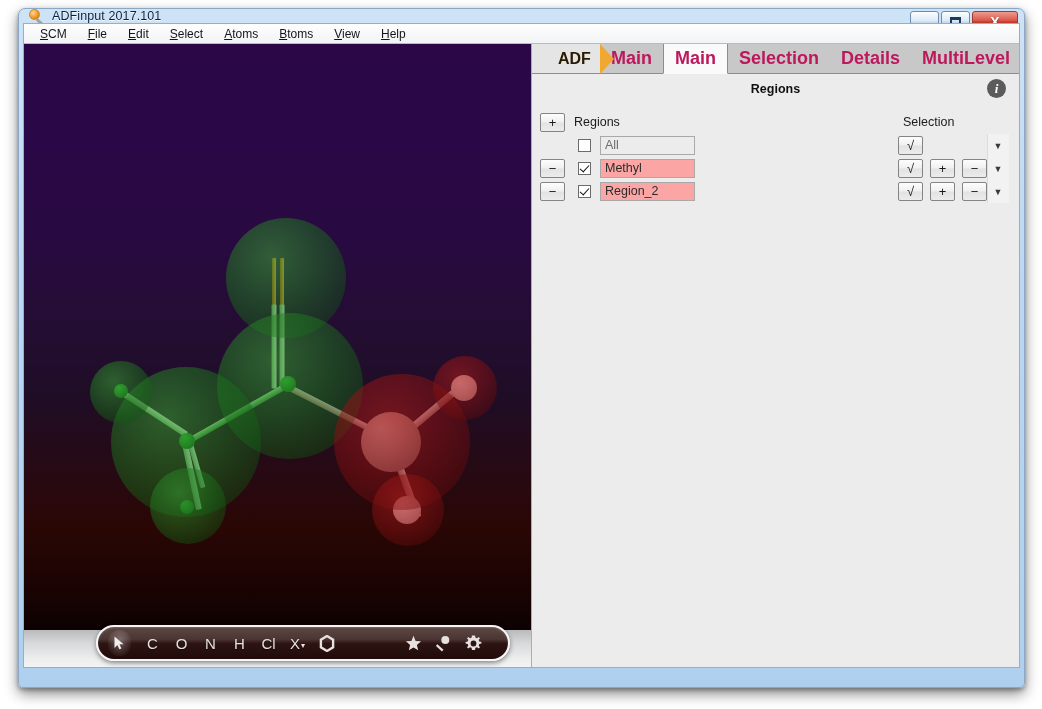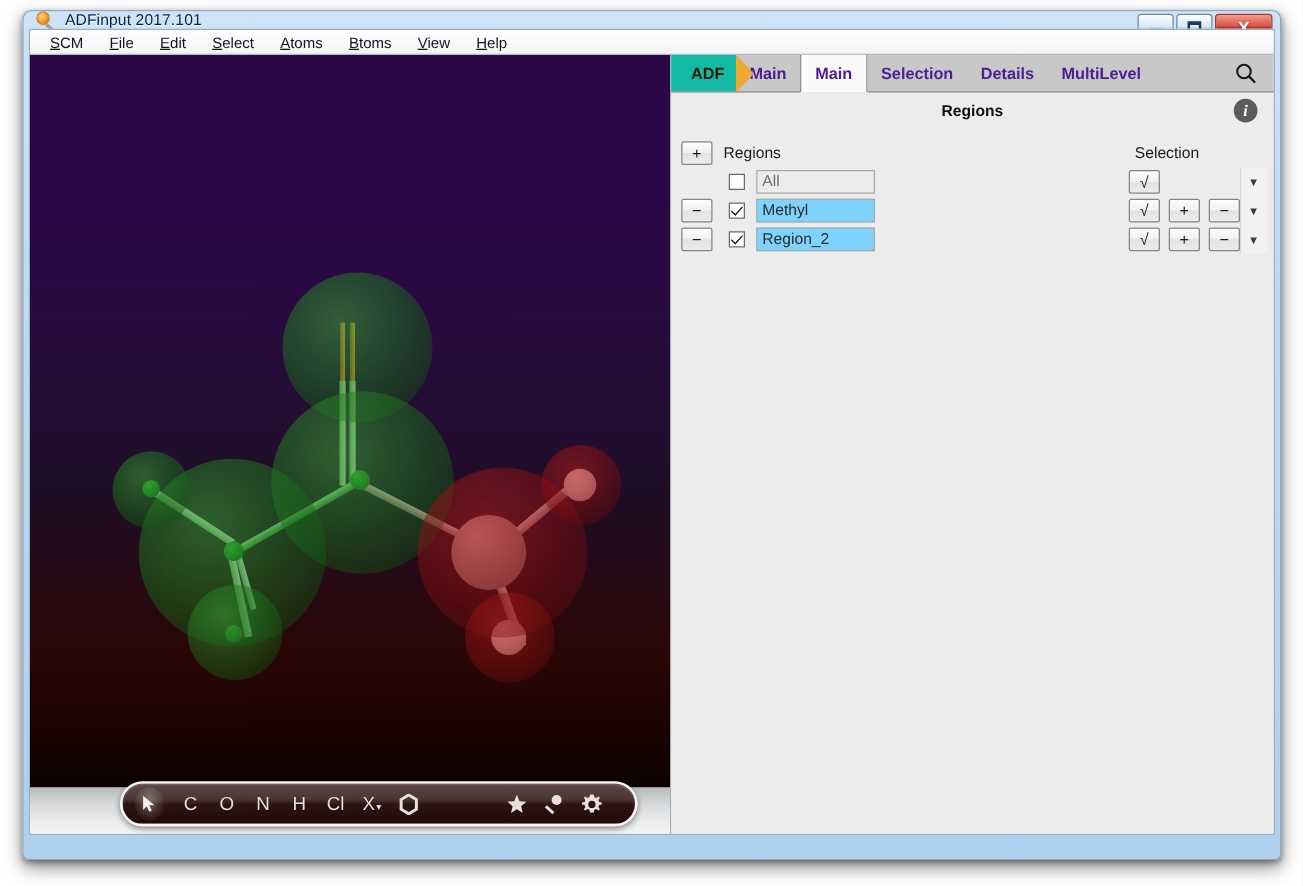--- a/index.html
+++ b/index.html
@@ -231,43 +231,43 @@
   #tab-bar {
     height: 30px;
     background: #c8c8c8;
     border-bottom: 1px solid #8d8d8d;
     display: flex;
     align-items: stretch;
     position: relative;
   }
   #adf-badge {
     position: relative;
-    background: #14b8a6;
+    background: #e5e5e5;
     color: #2a1a00;
-    font-size: 13px;
+    font-size: 16px;
     font-weight: bold;
     display: flex; align-items: center;
-    padding: 0 9px 0 16px;
+    padding: 0 9px 0 26px;
     cursor: default;
   }
   #adf-badge::after {
     content: "";
     position: absolute;
     right: -14px; top: 0;
     width: 0; height: 0;
     border-top: 15px solid transparent;
     border-bottom: 15px solid transparent;
     border-left: 14px solid #f0a830;
   }
   .tab {
     display: flex; align-items: center;
     padding: 0 11px;
-    font-size: 13px;
+    font-size: 18px;
     font-weight: bold;
-    color: #4c1d95;
+    color: #be185d;
     cursor: default;
     background: transparent;
     white-space: nowrap;
   }
   .tab:first-of-type { margin-left: 16px; }
   .tab.active {
     background: #fafafa;
     border-left: 1px solid #8d8d8d;
     border-right: 1px solid #8d8d8d;
     margin-bottom: -1px;
@@ -351,21 +351,21 @@
     left: 3px; top: 0px;
     width: 4px; height: 8px;
     border: solid #111;
     border-width: 0 1.6px 1.6px 0;
     transform: rotate(42deg);
   }
   .reg-field {
     width: 95px; height: 19px;
     margin-left: 9px;
     border: 1px solid #a9a9a9;
-    background: #7dd3fc;
+    background: #fca5a5;
     font-size: 12.5px;
     color: #2b2b2b;
     padding: 0 4px;
     line-height: 17px;
     font-family: "Liberation Sans", sans-serif;
     flex: none;
     cursor: text;
   }
   .reg-field.disabled { color: #6d6d6d; background: #ececec; }
 

